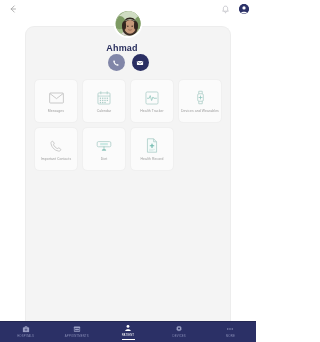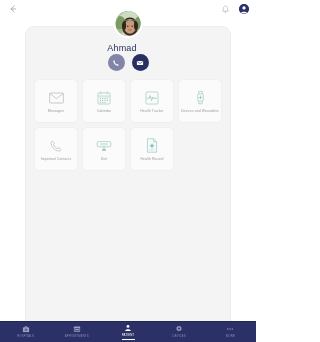--- a/index.html
+++ b/index.html
@@ -79,21 +79,21 @@
     background: #8fa87a;
     z-index: 5;
   }
 
   .profile-name {
     position: absolute;
     left: 0; right: 12px;
     top: 43px;
     text-align: center;
     font-size: 9px;
-    font-weight: normal;
+    font-weight: bold;
     color: #2a2f5e;
     letter-spacing: 0.2px;
   }
 
   
   .action-row {
     position: absolute;
     left: 0; right: 0;
     top: 54px;
     display: flex;

